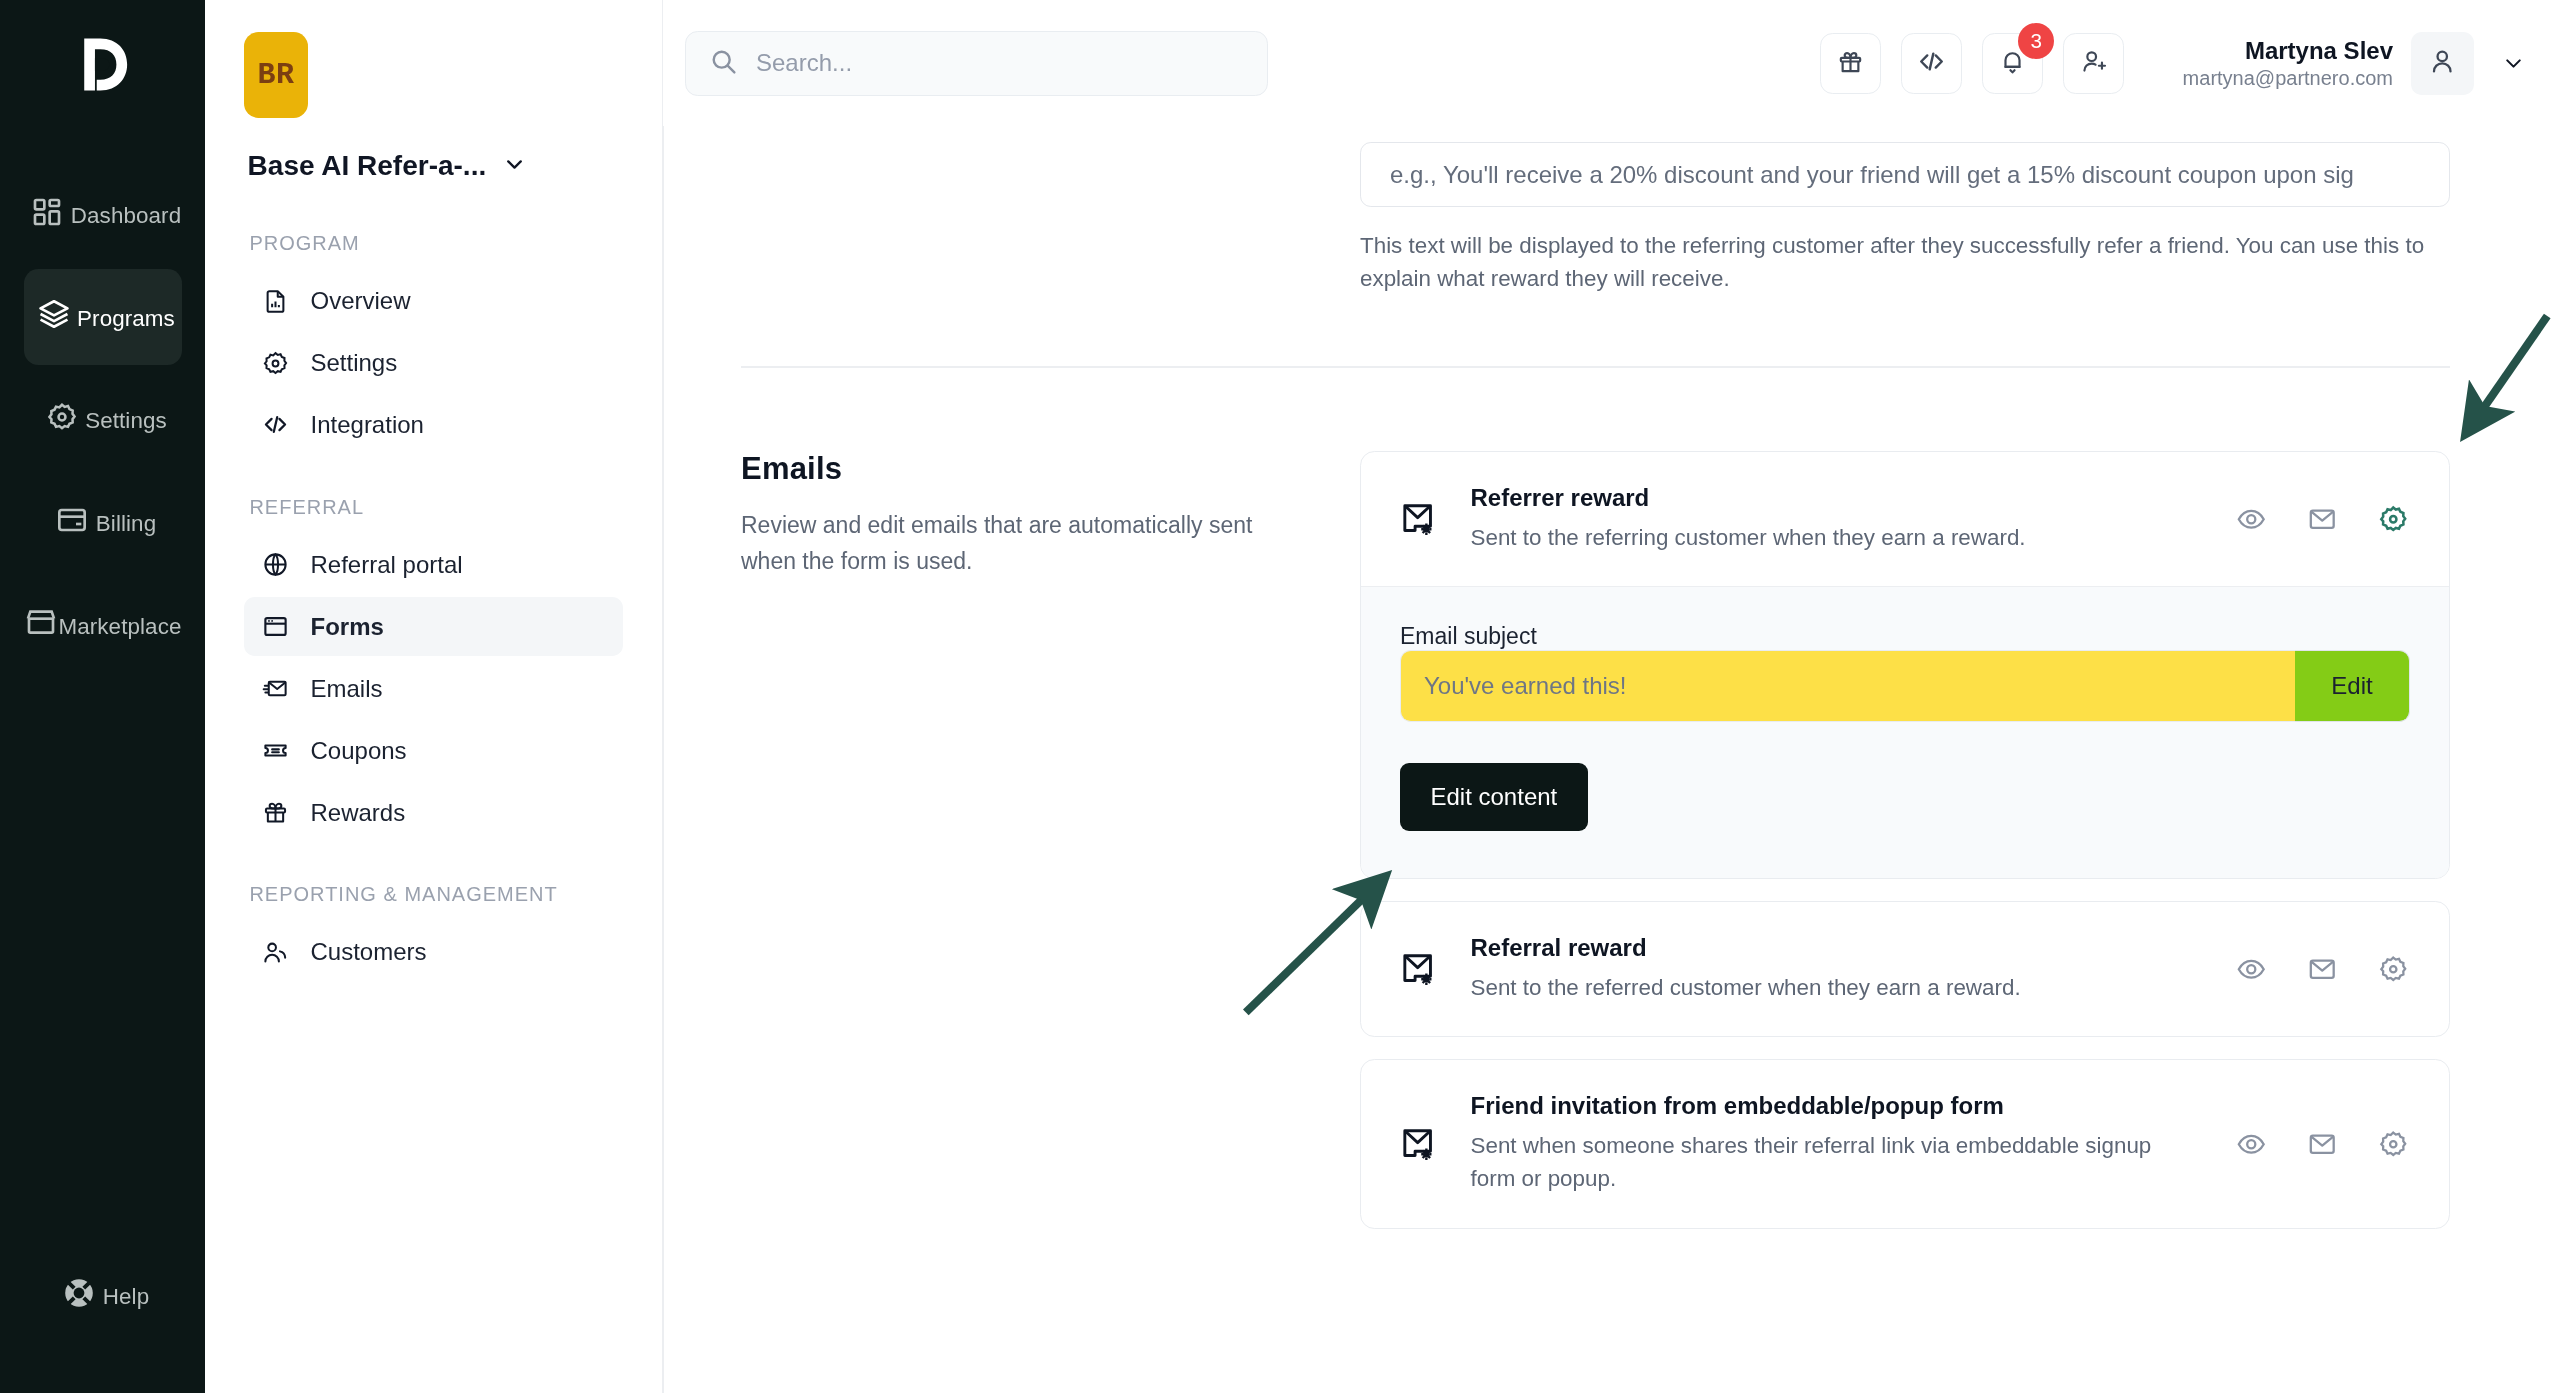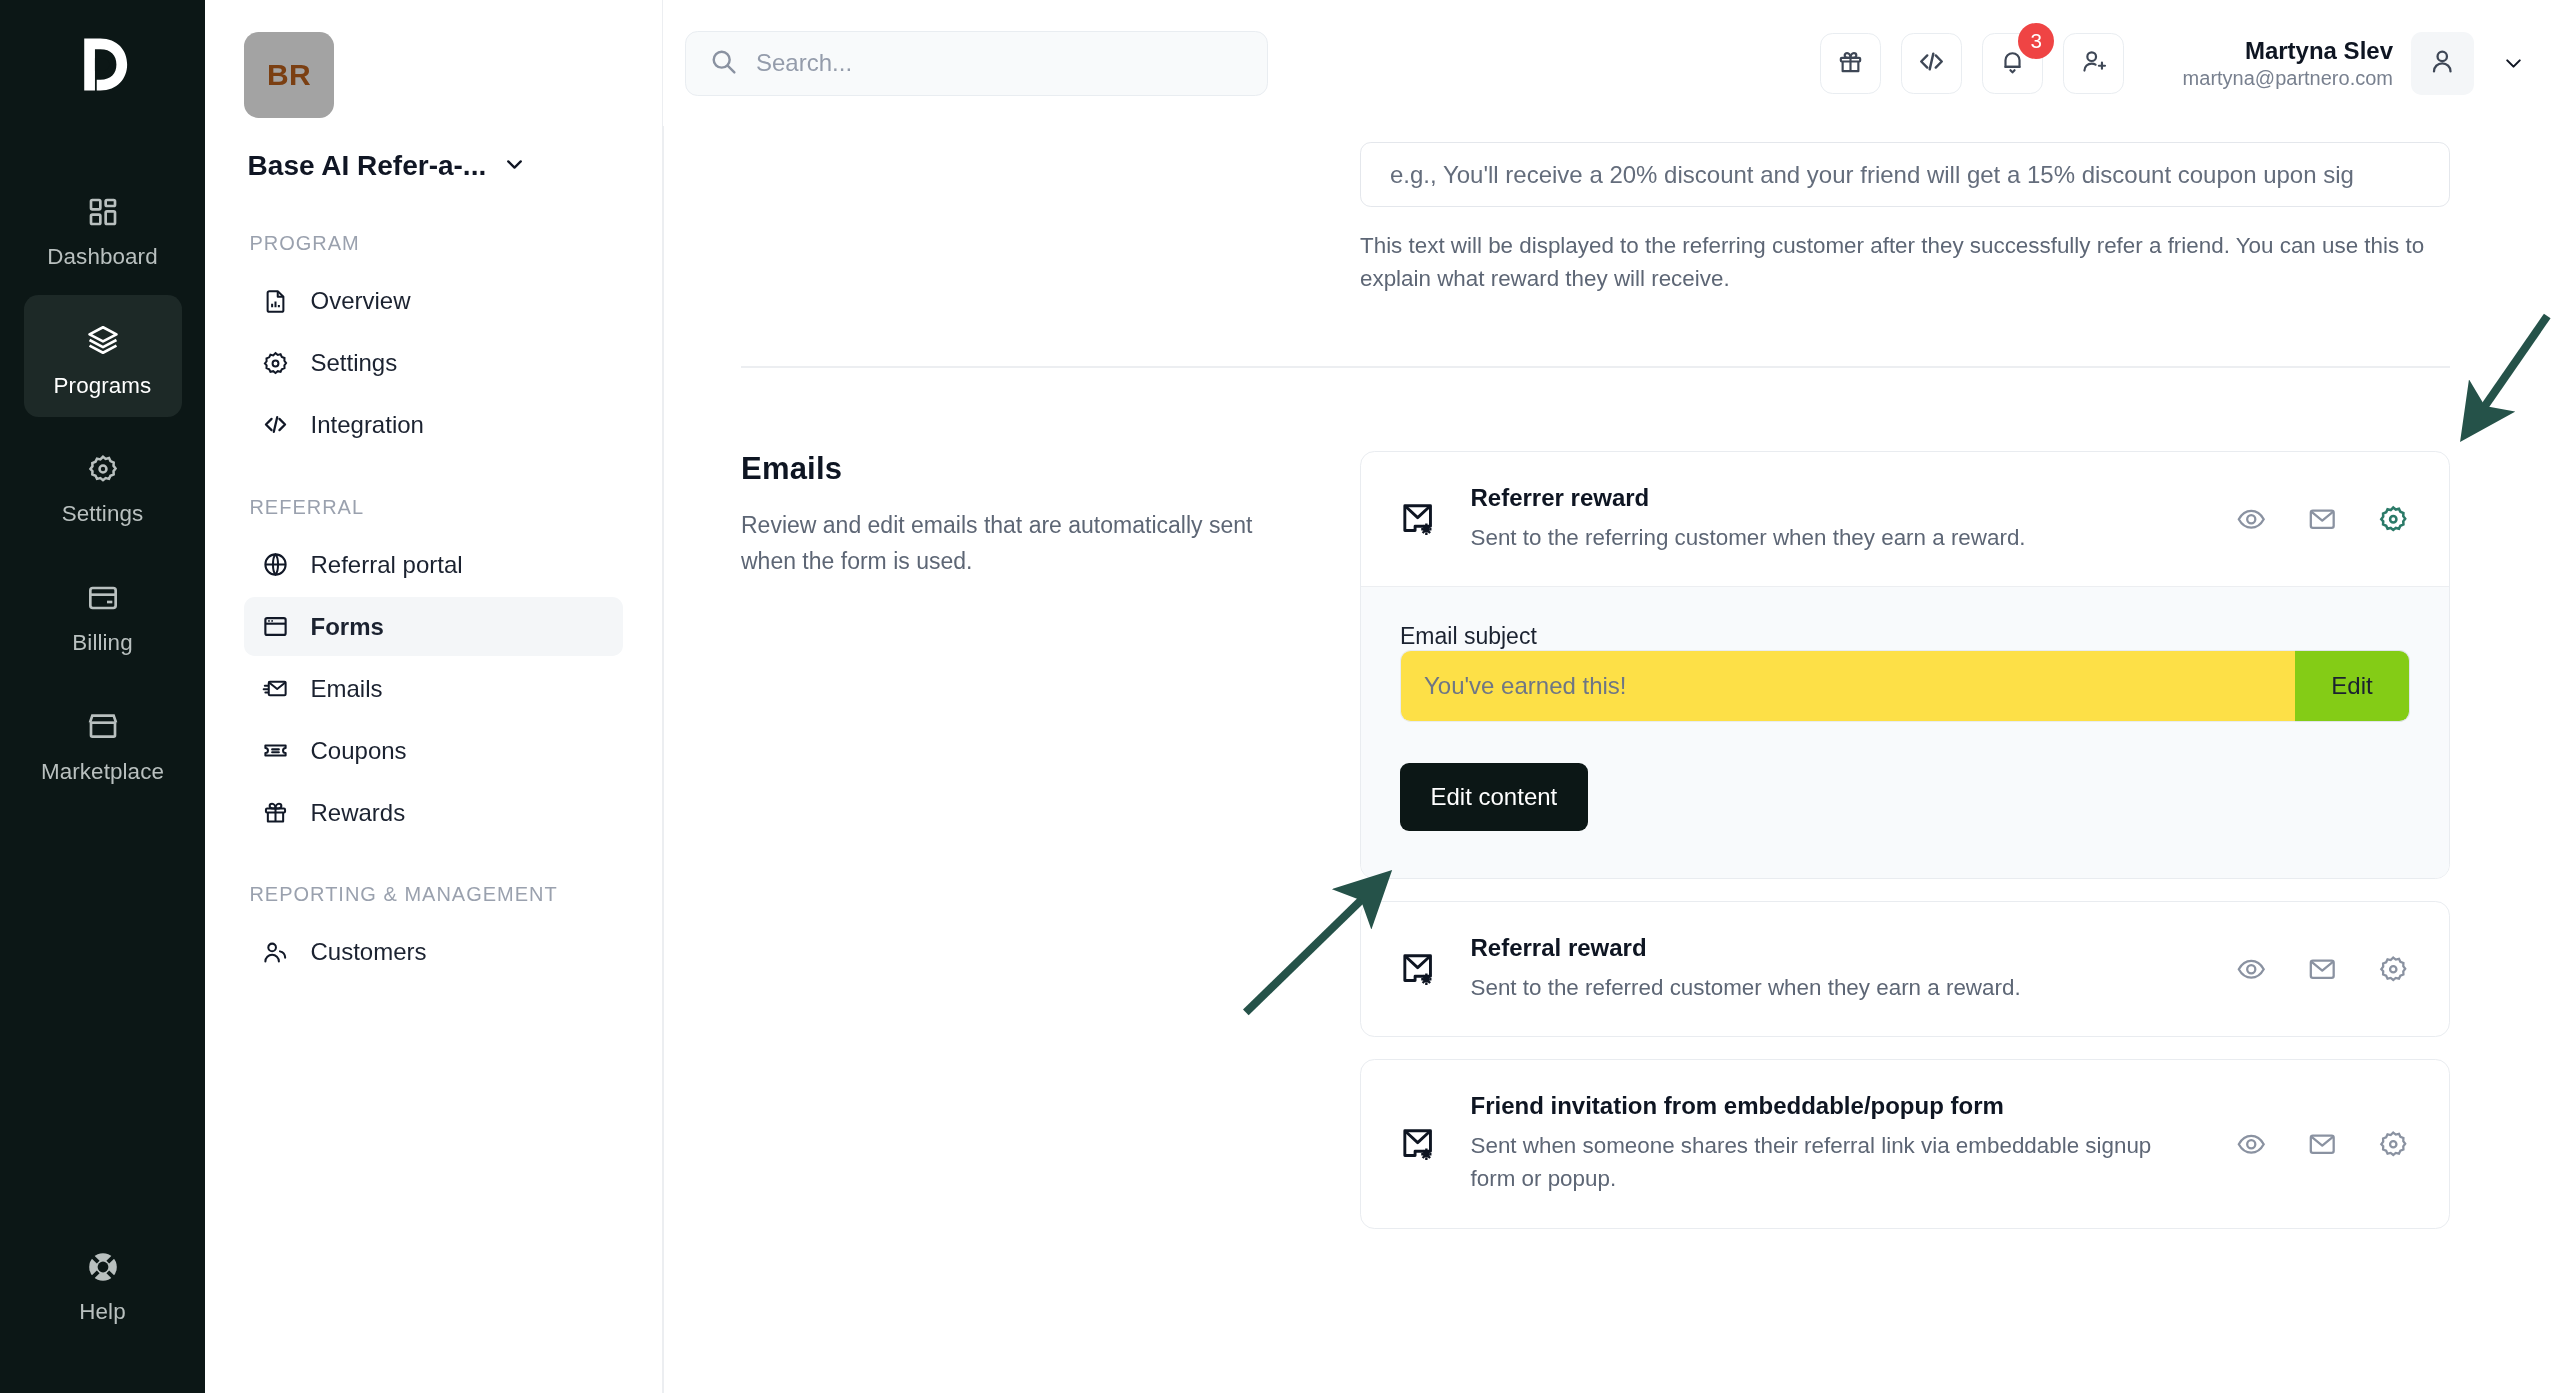--- a/index.html
+++ b/index.html
@@ -15,41 +15,42 @@
   .rail {
     width: 205px; height: 1393px; flex: 0 0 205px;
     background: #0c1716;
     display: flex; flex-direction: column; align-items: center;
     padding-top: 21.5px;
   }
   .rail-logo { width: 86px; height: 86px; display:flex; align-items:center; justify-content:center; margin-bottom: 59px; }
   .rail-items { display:flex; flex-direction: column; align-items:center; gap: 7.2px; width:100%; }
   .rail-item {
     width: 158px; border-radius: 14.4px;
-    display:flex; flex-direction:column; align-items:center; justify-content:center;
+    display:flex; flex-direction:row; align-items:center; justify-content:center;
     padding: 21.5px 0 18px 0; cursor: pointer;
   }
   .rail-item.active { background: #1d2927; }
   .rail-ico { width: 47px; height: 47px; display:flex; align-items:center; justify-content:center; margin-bottom: 9px; }
   .rail-label { font-size: 22.4px; color: #b9c0bf; letter-spacing: 0.1px; }
   .rail-item.active .rail-label { color: #ffffff; }
   .rail-bottom { margin-top: auto; margin-bottom: 50px; }
 
   
   .sidebar {
     width: 458px; flex: 0 0 458px; height: 1393px;
     background: #ffffff; border-right: 1.8px solid #eceef1;
     padding: 32px 39px 0 39px;
   }
   .prog-avatar {
-    width: 90px; height: 86px; border-radius: 14.4px;
-    background: #a3a3a3; color: #7b3f12;
+    width: 64px; height: 86px; border-radius: 14.4px;
+    background: #eab308; color: #7b3f12;
     display:flex; align-items:center; justify-content:center;
     font-size: 30px; font-weight: 700; letter-spacing: 0.4px;
     margin-bottom: 32px;
+    font-family: Liberation Mono, monospace;
   }
   .prog-switch {
     display:flex; align-items:center; gap: 16px; cursor: pointer;
     margin-bottom: 48px; padding-left: 3.6px;
   }
   .prog-name { font-size: 28px; font-weight: 700; color: #101624; white-space: nowrap; }
   .nav-group-title {
     font-size: 20px; font-weight: 500; color: #9aa1ae;
     letter-spacing: 1px; margin: 0 0 14.4px 5.4px; line-height: 1.35;
   }

